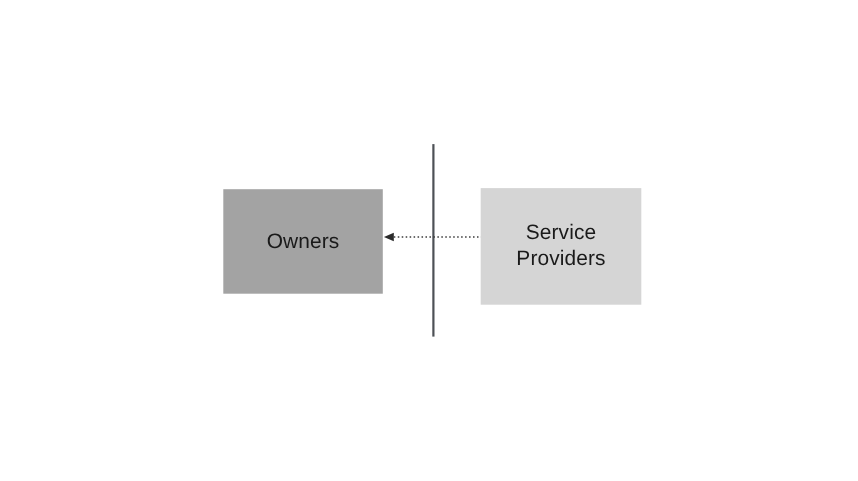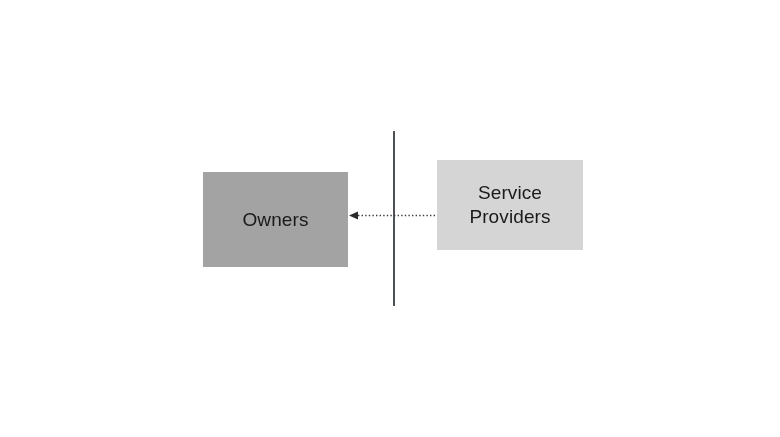--- a/index.html
+++ b/index.html
@@ -36,23 +36,23 @@
   }
   #node-owners {
     left: 203px;
     top: 172px;
     width: 145px;
     height: 95px;
     background: #a3a3a3;
   }
   #node-service-providers {
     left: 437px;
-    top: 160px;
+    top: 171px;
     width: 146px;
-    height: 90px;
+    height: 106px;
     background: #d5d5d5;
   }
   #boundary-line {
     position: absolute;
     left: 393px;
     top: 131px;
     width: 2px;
     height: 175px;
     background: #4d5156;
   }

